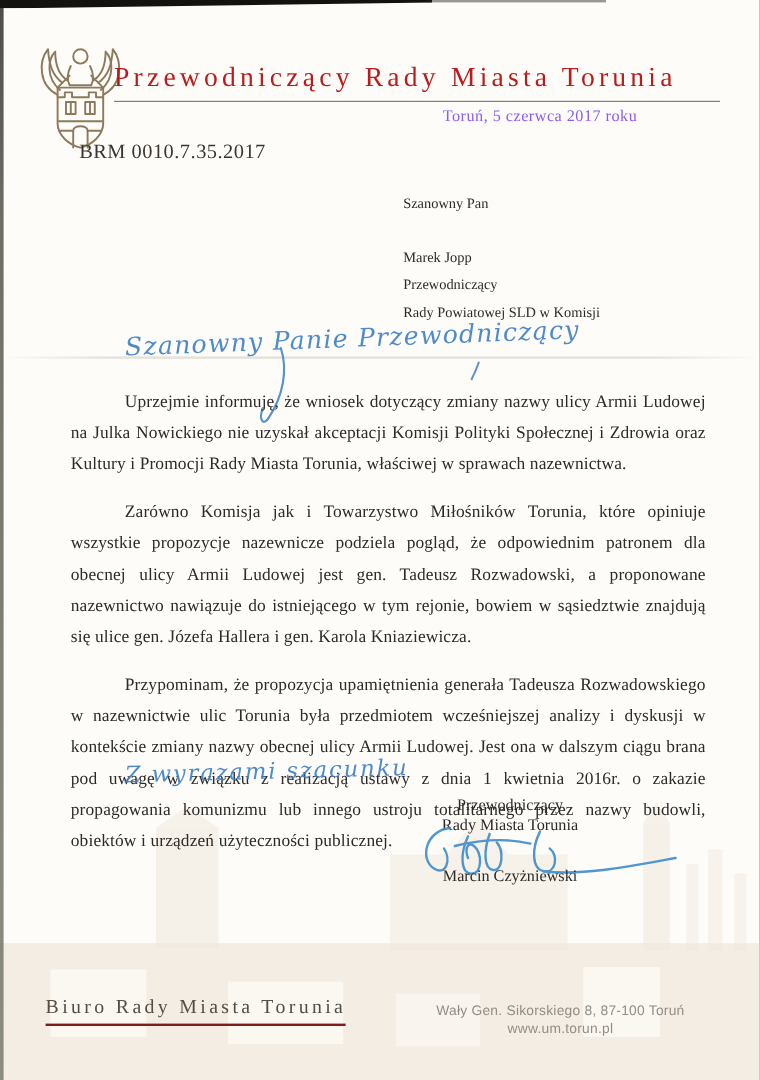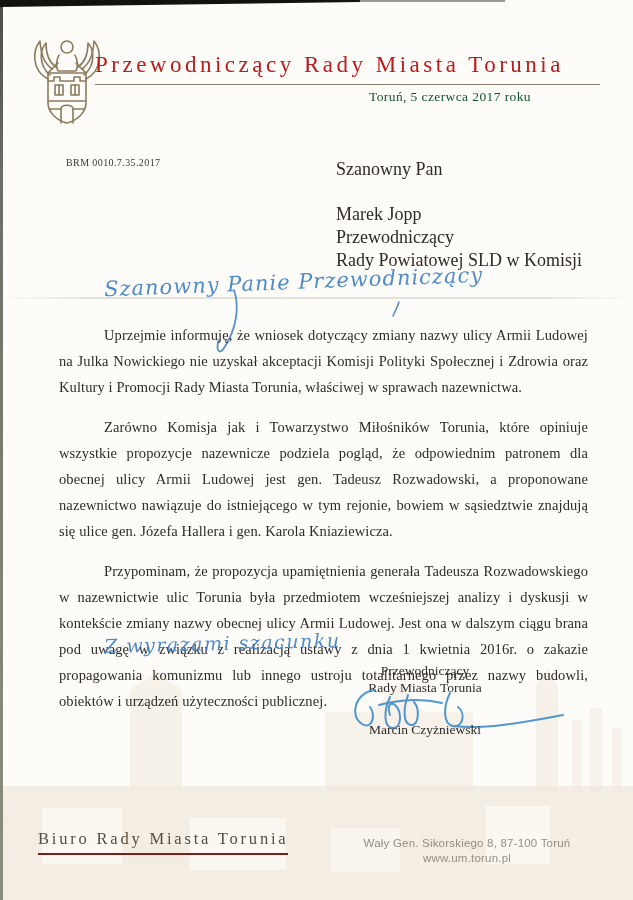--- a/index.html
+++ b/index.html
@@ -38,27 +38,27 @@
   .header-title{
     position:absolute;left:95px;top:52px;width:512px;
     font-size:23px;letter-spacing:3.5px;color:#b91c1c;white-space:nowrap;
   }
   .header-rule{
     position:absolute;left:95px;top:84px;width:505px;height:1px;
     background:#8b7e6a;
   }
   .date-line{
     position:absolute;left:300px;top:89px;width:300px;
-    text-align:center;font-size:13.5px;color:#14532d;letter-spacing:.4px;
+    text-align:center;font-size:13.5px;color:#8b5cf6;letter-spacing:.4px;
   }
   .ref-number{
-    position:absolute;left:66px;top:117px;font-size:10px;color:#3a352f;letter-spacing:.4px;margin-top:40px;
-  }
-  
-  .recipient{position:absolute;left:336px;top:158px;font-size:18px;line-height:23px;}
+    position:absolute;left:66px;top:117px;font-size:17px;color:#3a352f;letter-spacing:.4px;
+  }
+  
+  .recipient{position:absolute;left:336px;top:158px;font-size:12px;line-height:23px;}
   .recipient .salutation{margin-bottom:22px;}
   
   .hand{
     color:#3e7fc4;
     font-style:italic;
     font-family:"DejaVu Serif", serif;
     white-space:nowrap;
   }
   .hand-greeting{
     position:absolute;left:104px;top:270px;font-size:21px;

